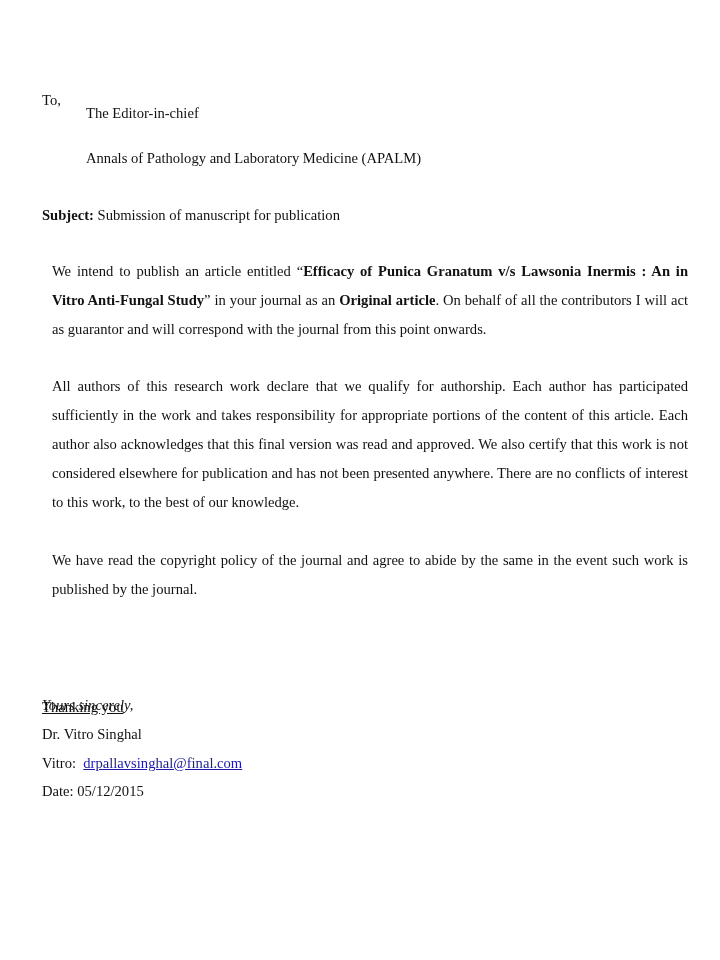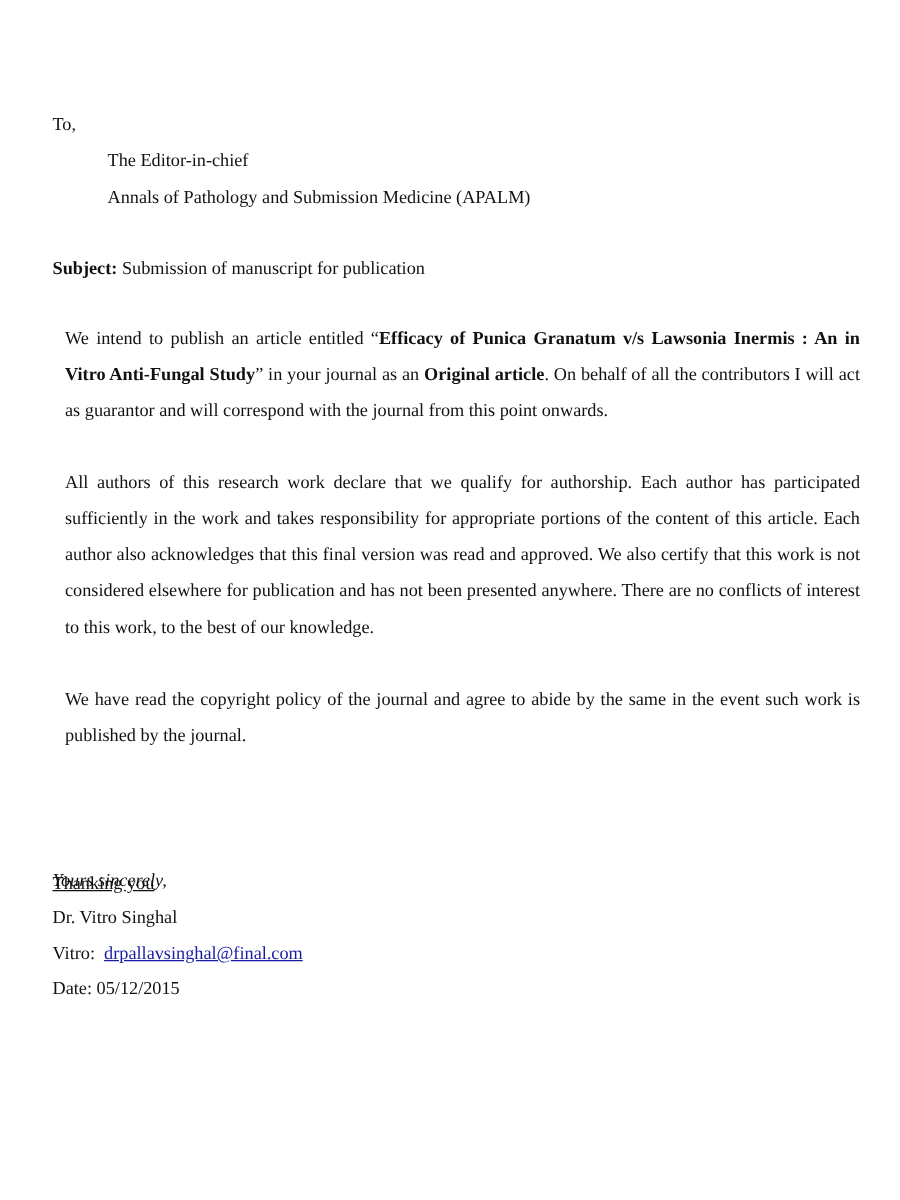--- a/index.html
+++ b/index.html
@@ -9,22 +9,22 @@
     .indent { left: 86px; }
     .para { position: absolute; left: 52px; width: 636px; line-height: 29px; text-align: justify; text-align-last: left; }
     b { font-weight: bold; }
     a { color: #1a1aa6; text-decoration: underline; }
   </style>
 </head>
 <body>
 
 <div>
   <div class="line" style="top:91px;">To,</div>
-  <div class="line indent" style="top:120px;">The Editor-in-chief</div>
-  <div class="line indent" style="top:149px;">Annals of Pathology and Submission Medicine (APALM)</div>
+  <div class="line indent" style="top:104px;">The Editor-in-chief</div>
+  <div class="line indent" style="top:149px;">Annals of Pathology and Laboratory Medicine (APALM)</div>
 
   <div class="line" style="top:206px;">
     <b>Subject:</b>
     <span>Submission of manuscript for publication</span>
   </div>
 
   <div class="para" style="top:257px;"><span>We intend to publish an article entitled “</span><b>Efficacy of Punica Granatum v/s Lawsonia Inermis : An in Vitro Anti-Fungal Study</b><span>” in your journal as an </span><b>Original article</b><span>. On behalf of all the contributors I will act as guarantor and will correspond with the journal from this point onwards.</span></div>
 
   <div class="para" style="top:372px;">All authors of this research work declare that we qualify for authorship. Each author has participated sufficiently in the work and takes responsibility for appropriate portions of the content of this article. Each author also acknowledges that this final version was read and approved. We also certify that this work is not considered elsewhere for publication and has not been presented anywhere. There are no conflicts of interest to this work, to the best of our knowledge.</div>
 

